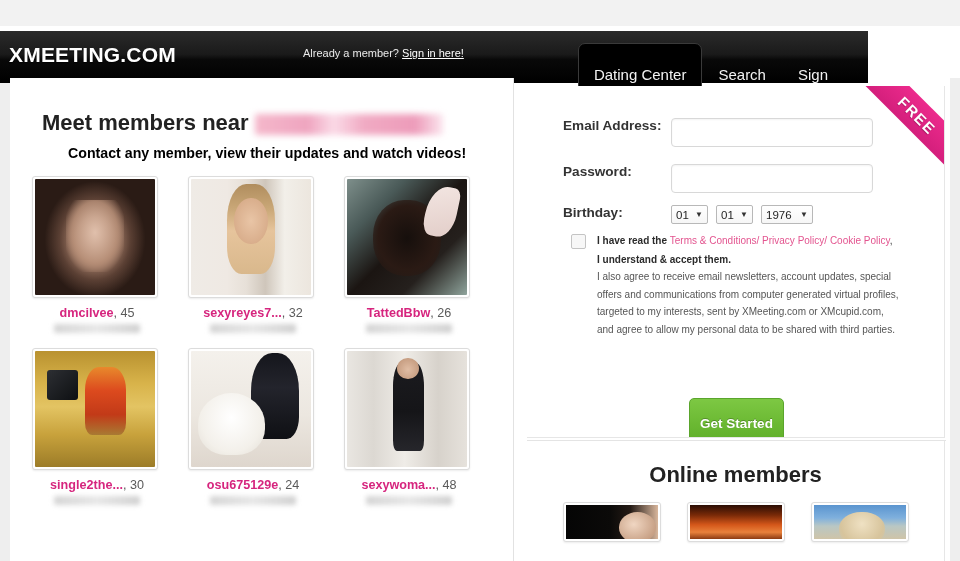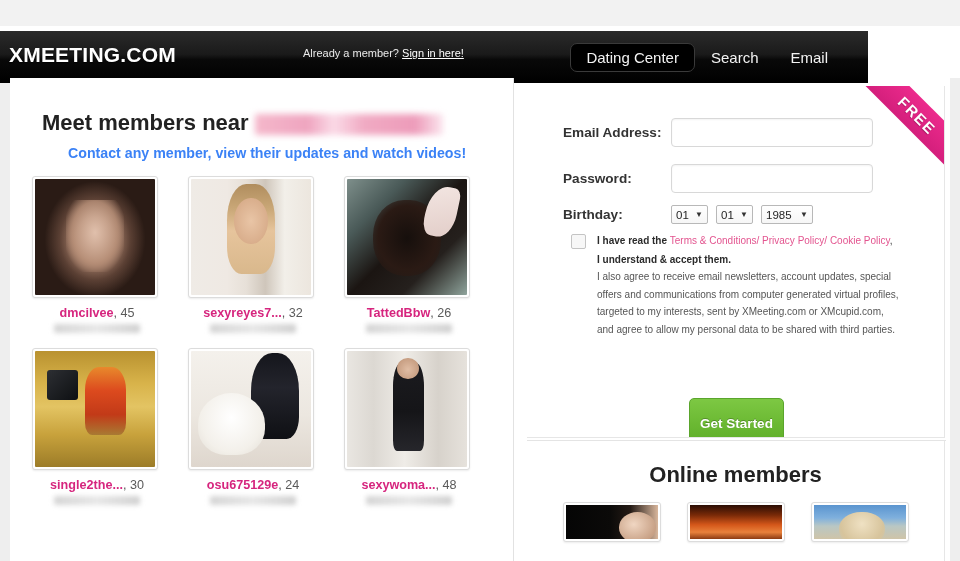--- a/index.html
+++ b/index.html
@@ -83,21 +83,21 @@
     font-size: 15px;
     color: #f3f3f3;
     padding: 6px 16px;
     white-space: nowrap;
     cursor: pointer;
   }
   .nav-item.active {
     background: #000000;
     border: 1px solid #3a3a3a;
     border-radius: 7px;
-    padding: 5px 15px;
+    padding: 22px 15px;
     box-shadow: inset 0 1px 2px rgba(0,0,0,0.9);
   }
 
   
   #left-col {
     position: absolute;
     left: 10px; top: 78px;
     width: 503px; height: 483px;
     background: #ffffff;
   }
@@ -124,21 +124,21 @@
         rgba(236,150,182,0.95) 85%,
         rgba(250,220,232,0.7) 100%);
     filter: blur(3.2px);
     border-radius: 2px;
   }
   #subheading {
     position: absolute;
     left: 58px; top: 67px;
     font-size: 14.2px;
     font-weight: bold;
-    color: #3b82f6;
+    color: #000000;
     white-space: nowrap;
   }
 
   .member-grid {
     position: absolute;
     left: 22px; top: 98px;
     width: 470px;
   }
   .member-row {
     display: flex;
@@ -269,21 +269,20 @@
     text-align: center;
     font-size: 15px;
     font-weight: bold;
     letter-spacing: 1.5px;
     padding: 7px 0;
     text-shadow: 0 1px 1px rgba(0,0,0,0.25);
   }
   .form-row {
     position: absolute;
     display: flex;
-    align-items: center;
   }
   .form-label {
     width: 108px;
     font-size: 13.6px;
     font-weight: bold;
     color: #333333;
     white-space: nowrap;
   }
   .text-input {
     width: 202px;
@@ -420,21 +419,21 @@
     <div id="logo">XMEETING.COM</div>
 
     <div id="member-prompt">
       <span>Already a member?</span>
       <span id="signin-link">Sign in here!</span>
     </div>
 
     <div id="nav">
       <div class="nav-item active">Dating Center</div>
       <div class="nav-item">Search</div>
-      <div class="nav-item">Email</div>
+      <div class="nav-item">Sign</div>
     </div>
   </div>
 
   <div id="left-col">
 
     <div id="heading">
       <span>Meet members near</span><span id="heading-blur"></span>
     </div>
 
     <div id="subheading">Contact any member, view their updates and watch videos!</div>
@@ -529,21 +528,21 @@
         <div class="form-label">Birthday:</div>
         <div class="dd dd-mm">
           <span>01</span>
           <span class="caret">▼</span>
         </div>
         <div class="dd dd-dd">
           <span>01</span>
           <span class="caret">▼</span>
         </div>
         <div class="dd dd-yy">
-          <span>1985</span>
+          <span>1976</span>
           <span class="caret">▼</span>
         </div>
       </div>
 
       <div id="terms-block">
         <div id="terms-checkbox"></div>
         <div id="terms-text">
           <span class="terms-lead">I have read the </span><span class="terms-link">Terms &amp; Conditions/</span><span class="terms-link"> Privacy Policy/</span>
           <span class="terms-link">Cookie Policy</span><span>,</span>
           <span class="terms-accept">I understand &amp; accept them.</span>

